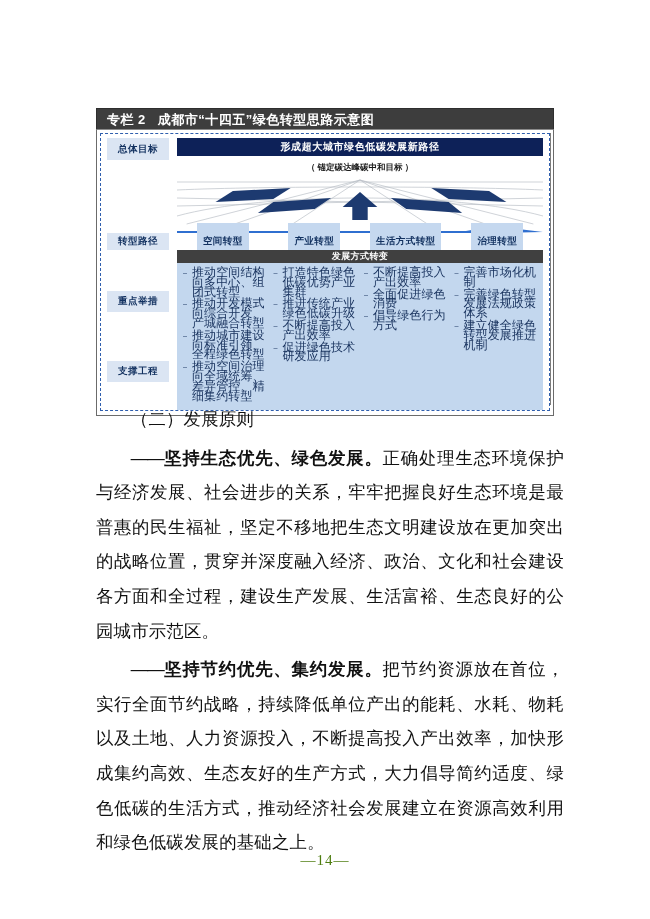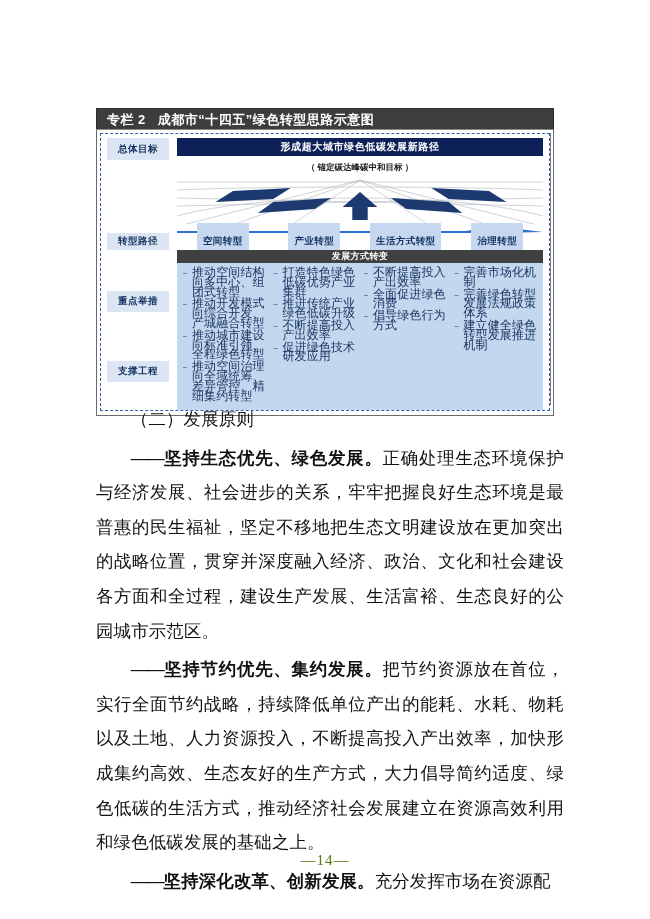--- a/index.html
+++ b/index.html
@@ -406,19 +406,18 @@
   </div>
 
   <div class="doc-text">
 
     <p class="p-head">（二）发展原则</p>
 
     <p class="p-body"><span class="dash">——</span><span class="b">坚持生态优先、绿色发展。</span><span>正确处理生态环境保护与经济发展、社会进步的关系，牢牢把握良好生态环境是最普惠的民生福祉，坚定不移地把生态文明建设放在更加突出的战略位置，贯穿并深度融入经济、政治、文化和社会建设各方面和全过程，建设生产发展、生活富裕、生态良好的公园城市示范区。</span></p>
 
     <p class="p-body"><span class="dash">——</span><span class="b">坚持节约优先、集约发展。</span><span>把节约资源放在首位，实行全面节约战略，持续降低单位产出的能耗、水耗、物耗以及土地、人力资源投入，不断提高投入产出效率，加快形成集约高效、生态友好的生产方式，大力倡导简约适度、绿色低碳的生活方式，推动经济社会发展建立在资源高效利用和绿色低碳发展的基础之上。</span></p>
 
-    <p class="p-body"><span class="dash">——</span><span class="b">坚持深化改革、创新发展。</span><span>充分发挥市场在资源配</span></p>
 
   </div>
 
   <div class="page-number">—14—</div>
 
 </div>
 
 </body></html>

